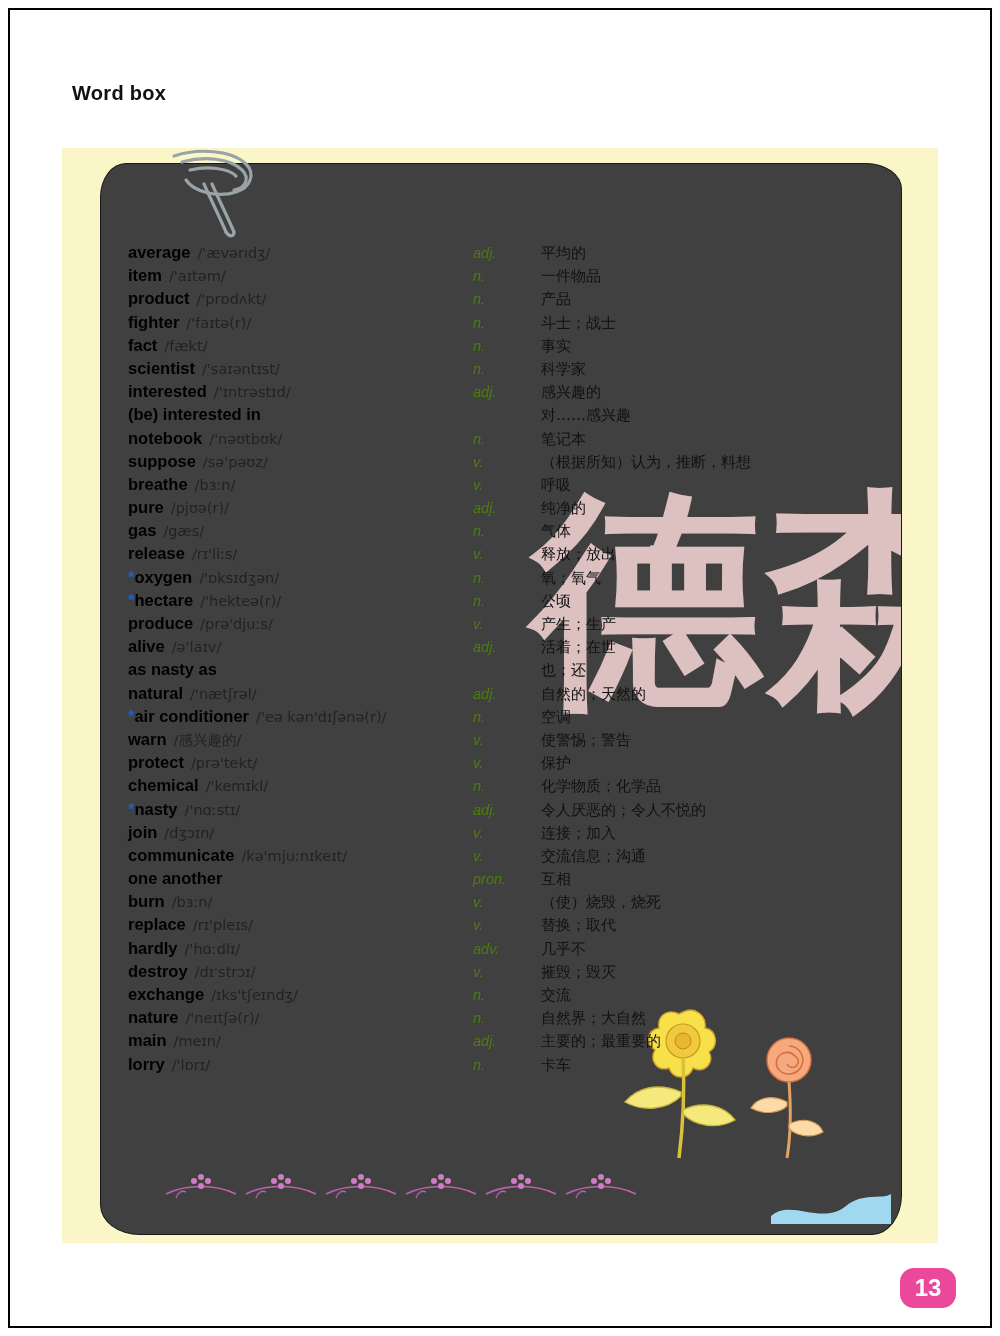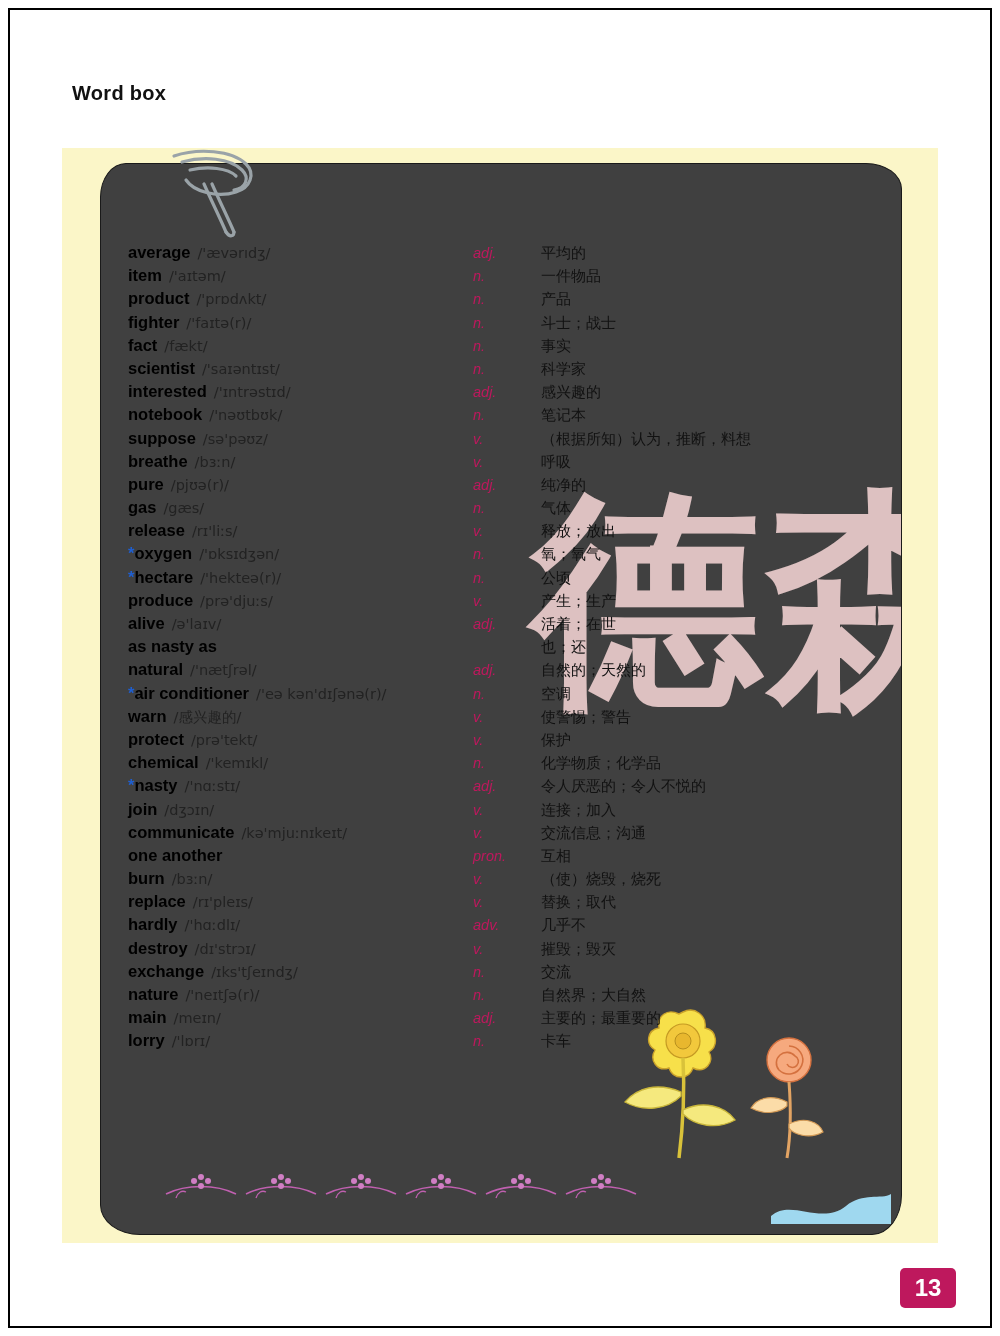--- a/index.html
+++ b/index.html
@@ -112,21 +112,21 @@
   .star { color: #1f5fd0; font-weight: bold; font-size: 16.5px; }
   .phonetic {
     color: #222;
     font-size: 14.5px;
     margin-left: 7px;
     font-family: "DejaVu Sans", sans-serif;
   }
   .col-pos {
     width: 68px;
     font-style: italic;
-    color: #be185d;
+    color: #4d7c0f;
     font-size: 14.5px;
   }
   .col-def {
     color: #111;
     font-size: 15px;
     font-family: "DejaVu Sans", sans-serif;
     white-space: nowrap;
     margin-top: 18px;
   }
 
@@ -150,22 +150,22 @@
     z-index: 2;
   }
 
   
   .page-number {
     position: absolute;
     right: 44px;
     bottom: 28px;
     width: 56px;
     height: 40px;
-    background: #be185d;
-    border-radius: 5px;
+    background: #ec4899;
+    border-radius: 14px;
     color: #fff;
     font-size: 24px;
     font-weight: bold;
     display: flex;
     align-items: center;
     justify-content: center;
     z-index: 6;
   }
   .corner-wave {
     position: absolute;
@@ -297,20 +297,25 @@
       <div class="col-word"><span class="headword">scientist</span><span class="phonetic">/'saɪəntɪst/</span></div>
       <div class="col-pos">n.</div>
       <div class="col-def">科学家</div>
     </div>
     <div class="word-row">
       <div class="col-word"><span class="headword">interested</span><span class="phonetic">/'ɪntrəstɪd/</span></div>
       <div class="col-pos">adj.</div>
       <div class="col-def">感兴趣的</div>
     </div>
     <div class="word-row">
+      <div class="col-word"><span class="headword">(be) interested in</span></div>
+      <div class="col-pos"></div>
+      <div class="col-def">对……感兴趣</div>
+    </div>
+    <div class="word-row">
       <div class="col-word"><span class="headword">notebook</span><span class="phonetic">/'nəʊtbʊk/</span></div>
       <div class="col-pos">n.</div>
       <div class="col-def">笔记本</div>
     </div>
     <div class="word-row">
       <div class="col-word"><span class="headword">suppose</span><span class="phonetic">/sə'pəʊz/</span></div>
       <div class="col-pos">v.</div>
       <div class="col-def">（根据所知）认为，推断，料想</div>
     </div>
     <div class="word-row">

